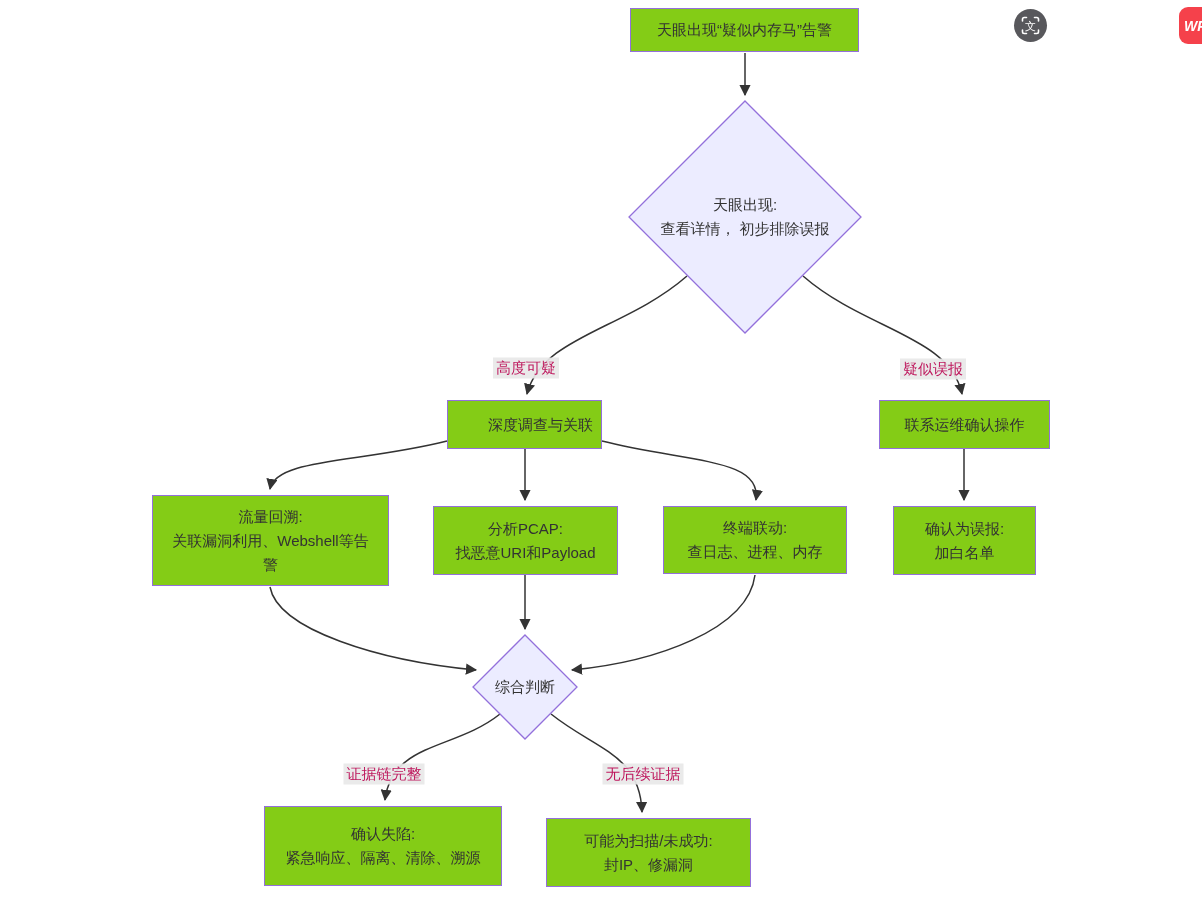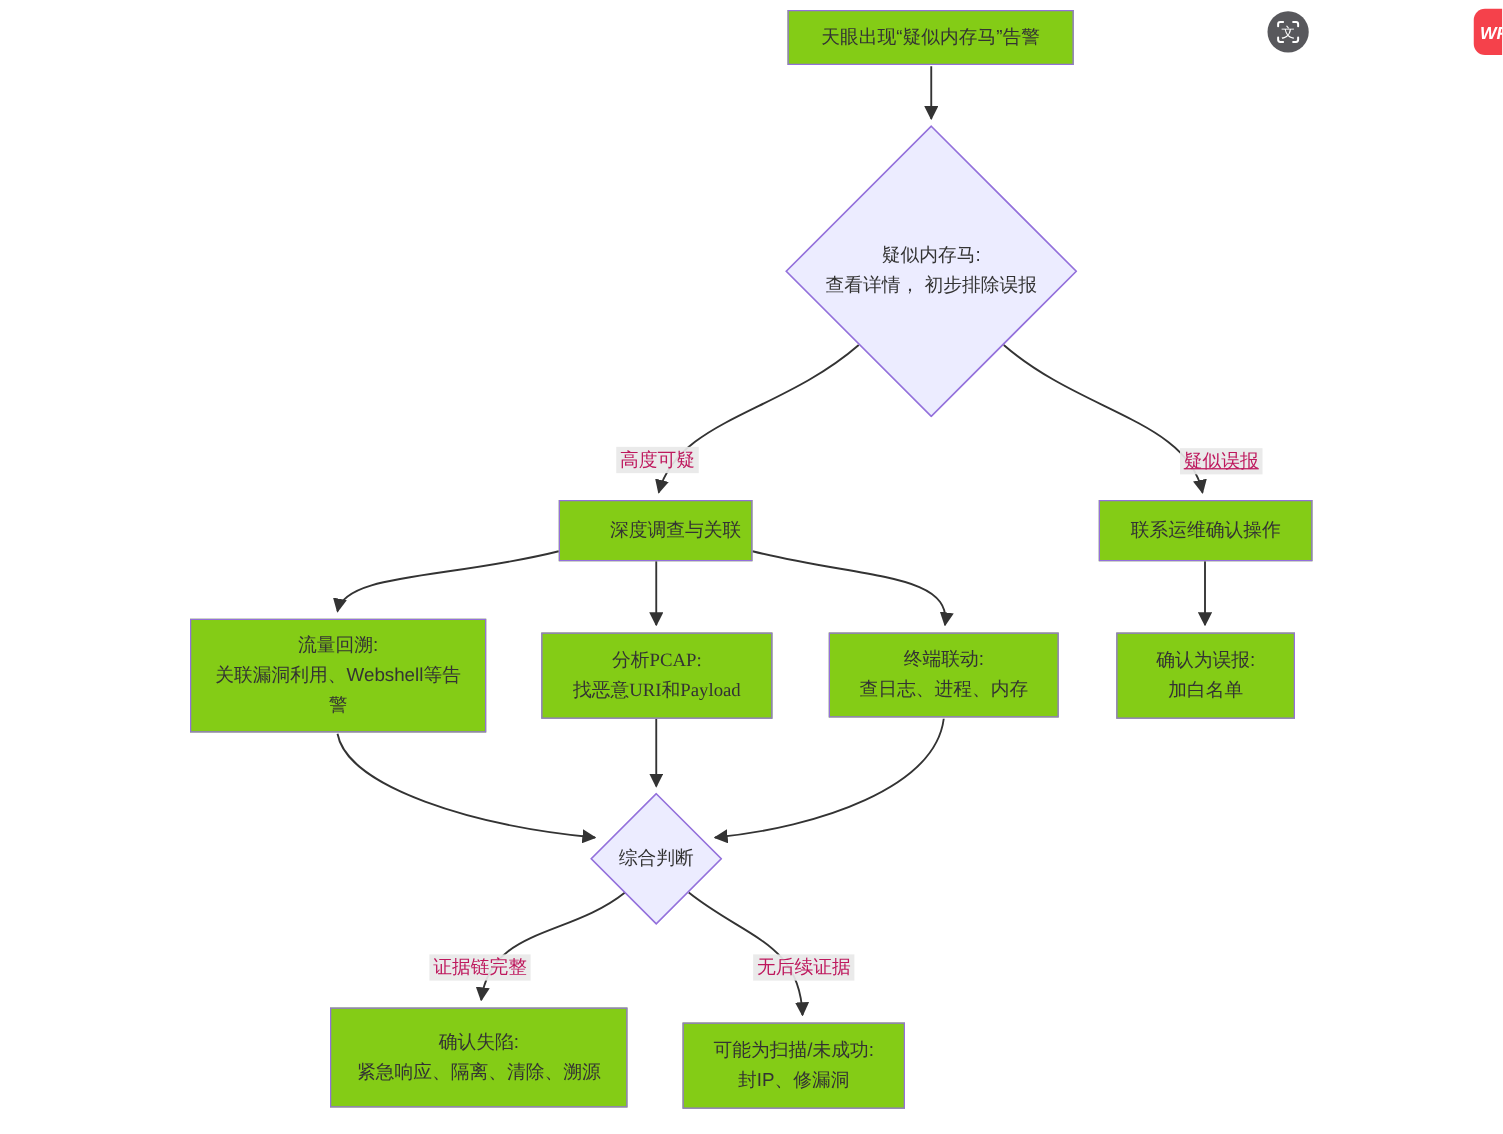--- a/index.html
+++ b/index.html
@@ -25,28 +25,28 @@
     position:absolute;z-index:3;transform:translate(-50%,-50%);
     background:rgba(232,232,232,0.92);color:#be185d;font-size:15px;
     padding:1px 3px;white-space:nowrap;
   }
   
   #n-alert{left:630px;top:8px;width:229px;height:44px;}
   #n-triage{left:628px;top:100px;width:234px;height:234px;}
   #n-deep{left:447px;top:400px;width:155px;height:49px;padding-left:32px;}
   #n-ops{left:879px;top:400px;width:171px;height:49px;}
   #n-traffic{left:152px;top:495px;width:237px;height:91px;padding:0 18px;}
-  #n-pcap{left:433px;top:506px;width:185px;height:69px;font-family:Liberation Serif, serif;}
+  #n-pcap{left:433px;top:506px;width:185px;height:69px;}
   #n-endpoint{left:663px;top:506px;width:184px;height:68px;}
   #n-whitelist{left:893px;top:506px;width:143px;height:69px;}
   #n-judge{left:472px;top:634px;width:106px;height:106px;}
   #n-compromised{left:264px;top:806px;width:238px;height:80px;padding:0 19px;}
-  #n-scan{left:546px;top:818px;width:178px;height:69px;}
+  #n-scan{left:546px;top:818px;width:205px;height:69px;}
   #lbl-suspicious{left:526px;top:368px;}
-  #lbl-false{left:977px;top:369px;text-decoration:underline;}
+  #lbl-false{left:933px;top:369px;}
   #lbl-chain{left:384px;top:774px;}
   #lbl-noev{left:643px;top:774px;}
   
   #translate-btn{
     position:absolute;left:1014px;top:9px;width:33px;height:33px;border-radius:50%;
     background:#58585c;z-index:5;display:flex;align-items:center;justify-content:center;
     cursor:pointer;
   }
   #wps-badge{
     position:absolute;right:0;top:7px;width:23px;height:37px;z-index:5;
@@ -87,21 +87,21 @@
 
   <div class="node" id="n-alert">
     <div class="nline">天眼出现“疑似内存马”告警</div>
   </div>
 
   <div class="diamond" id="n-triage">
     <svg width="234" height="234">
       <polygon points="117,1 233,117 117,233 1,117" fill="#ECECFF" stroke="#9370DB" stroke-width="1.3"></polygon>
     </svg>
     <div class="dtext">
-      <div>疑似内存马:</div>
+      <div>天眼出现:</div>
       <div>查看详情， 初步排除误报</div>
     </div>
   </div>
 
   <div class="node" id="n-deep">
     <div class="nline">深度调查与关联</div>
   </div>
 
   <div class="node" id="n-ops">
     <div class="nline">联系运维确认操作</div>

